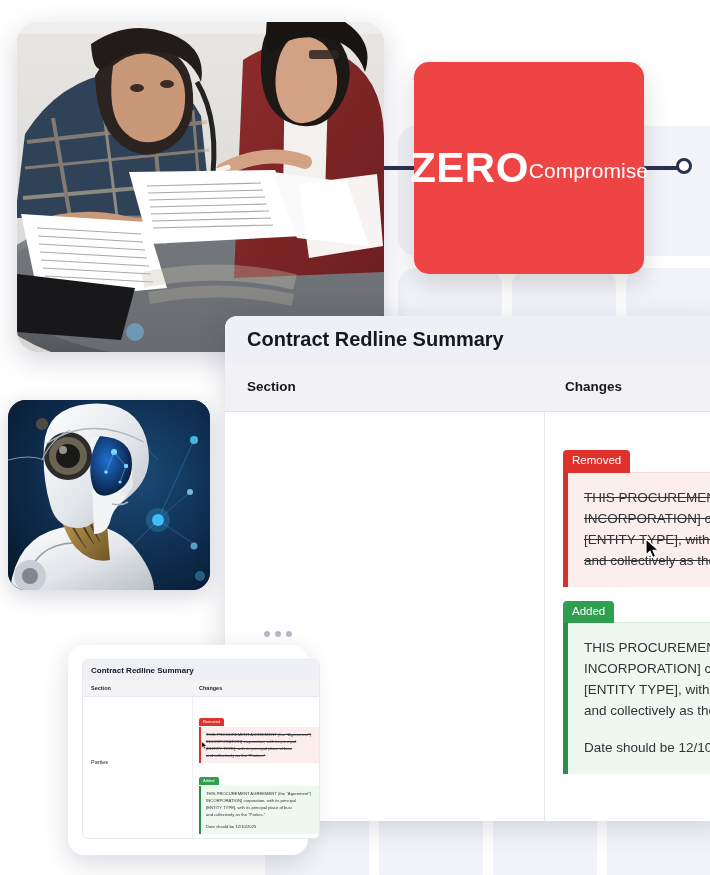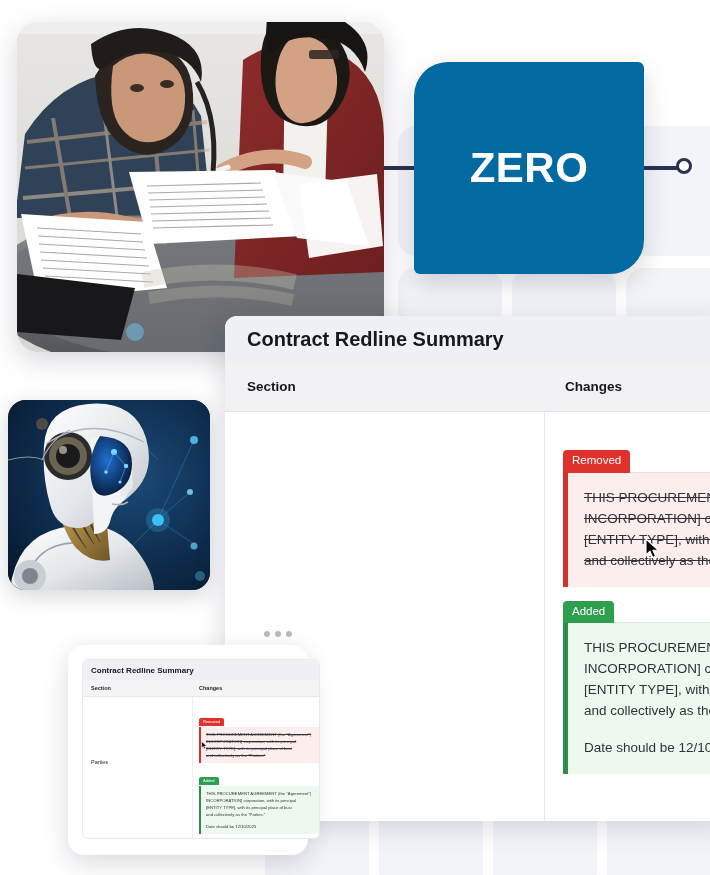--- a/index.html
+++ b/index.html
@@ -84,30 +84,31 @@
     background: #0b1b33;
   }
 
   
   .zero-card {
     position: absolute;
     left: 414px;
     top: 62px;
     width: 230px;
     height: 212px;
-    background: #0369a1;
+    background: #ef4444;
     border-top-left-radius: 34px;
     border-top-right-radius: 6px;
     border-bottom-right-radius: 34px;
     border-bottom-left-radius: 6px;
     display: flex;
     flex-direction: row;
     align-items: center;
     justify-content: center;
     box-shadow: 0 10px 26px rgba(30,20,30,0.16);
+    border-radius: 15px;
   }
   .zero-title {
     color: #ffffff;
     font-size: 42px;
     font-weight: bold;
     letter-spacing: 0.5px;
     line-height: 1.05;
   }
   .zero-sub {
     color: #ffffff;
@@ -499,20 +500,21 @@
       </g>
 
       <path d="M38 44 q44 -30 98 -2" stroke="#aeb5bc" stroke-width="1.4" fill="none"></path>
       <path d="M34 60 q10 -22 28 -30" stroke="#aeb5bc" stroke-width="1.2" fill="none"></path>
       <path d="M0 60 q22 -6 36 0" stroke="#8d949b" stroke-width="1" fill="none"></path>
     </svg>
   </div>
 
   <div class="zero-card">
     <div class="zero-title">ZERO</div>
+    <div class="zero-sub">Compromise</div>
   </div>
 
   <div class="redline-panel">
     <div class="panel-titlebar">
       <div class="panel-title">Contract Redline Summary</div>
     </div>
     <div class="table-head">
       <div class="th col-section">Section</div>
       <div class="th col-changes">Changes</div>
     </div>

